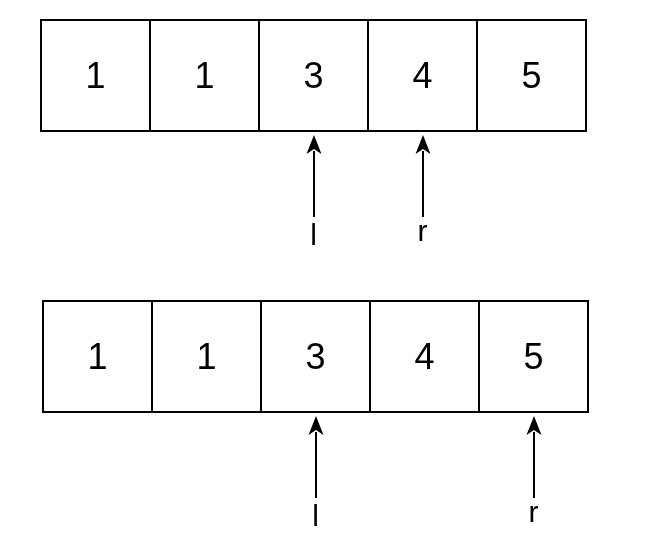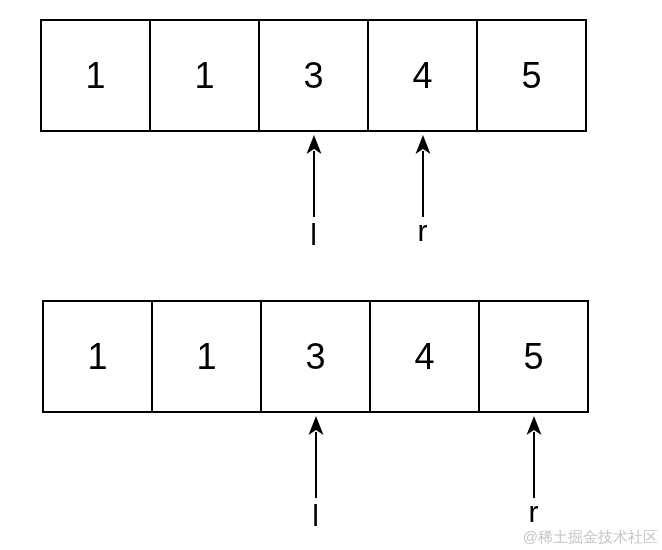--- a/index.html
+++ b/index.html
@@ -128,14 +128,13 @@
 
     <div class="pointer pointer-r" style="left: 476.5px;">
       <svg class="arrow" width="30" height="86" viewBox="0 0 30 86" aria-hidden="true">
         <line x1="15" y1="84" x2="15" y2="18"></line>
         <polygon points="15,2 22.5,21 15,16 7.5,21"></polygon>
       </svg>
       <div class="pointer-label">r</div>
     </div>
   </section>
 
-  <div class="watermark" style="color: rgb(197, 197, 197);">@稀土掘金技术社区</div>
 </div>
 
 </body></html>

